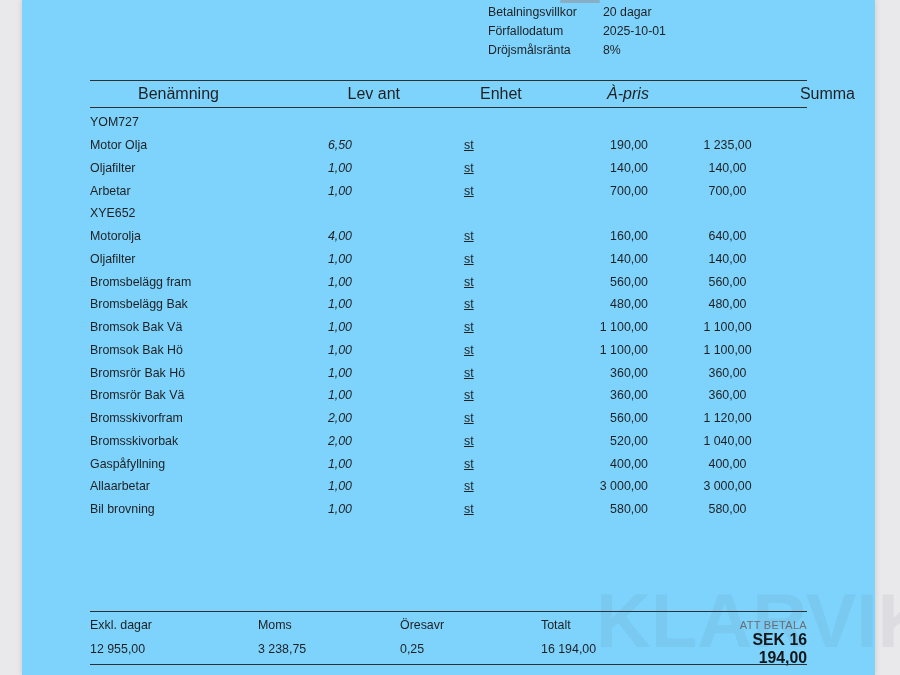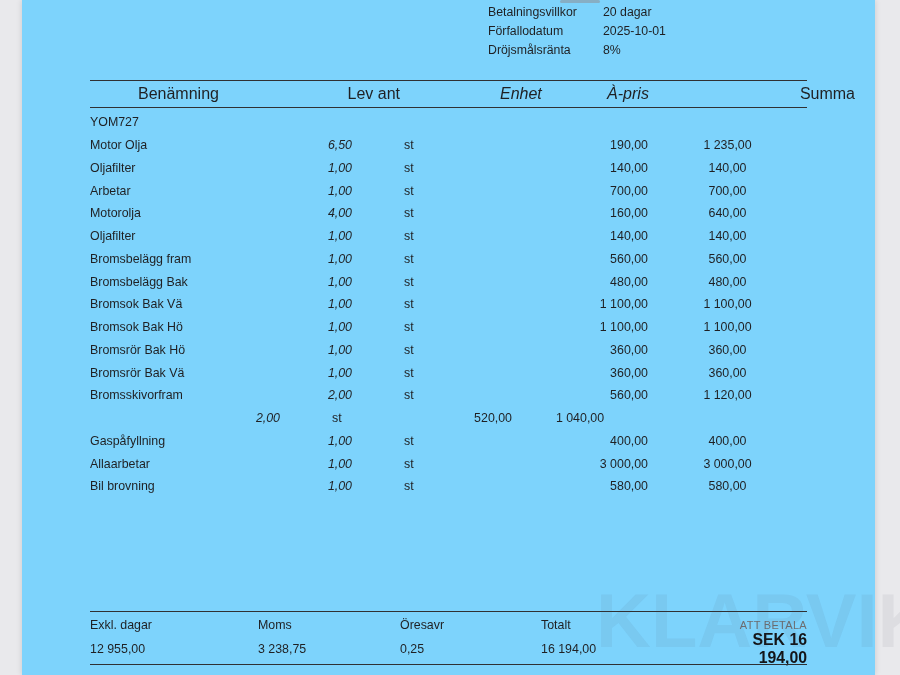--- a/index.html
+++ b/index.html
@@ -26,24 +26,24 @@
     position:absolute;left:68px;top:81px;width:717px;height:26px;
     display:grid;grid-template-columns:190px 72px 160px 136px 1fr;
     align-items:center;font-size:16px;margin-left:48px;
   }
   .tbody{position:absolute;left:68px;top:111px;width:717px;}
   .trow{
     display:grid;grid-template-columns:190px 72px 160px 136px 1fr;
     height:22.76px;align-items:center;font-size:12.4px;
   }
   .c-qty{text-align:right;font-style:italic;}
-  .c-unit{padding-left:52px;}
+  .c-unit{padding-left:112px;text-decoration:underline;}
   .c-price{text-align:right;}
   .c-sum{text-align:center;}
-  .h-unit{padding-left:100px;font-style:italic;}
+  .h-unit{padding-left:80px;}
   .h-qty{text-align:right;}
   .h-price{text-align:center;font-style:italic;}
   .h-sum{text-align:right;}
   
   .totals{
     position:absolute;left:68px;top:612px;width:717px;
     display:grid;grid-template-columns:168px 142px 141px 160px 1fr;
     grid-template-rows:25px 24px;align-items:center;font-size:12.4px;
   }
   .due-label{text-align:right;color:#6d6e71;font-size:11px;letter-spacing:0.3px;}
@@ -117,20 +117,27 @@
   </div>
 
   <div class="trow">
     <span class="c-name">Arbetar</span>
     <span class="c-qty">1,00</span>
     <span class="c-unit">st</span>
     <span class="c-price">700,00</span>
     <span class="c-sum">700,00</span>
   </div>
 
+  <div class="trow">
+    <span class="c-name">XYE652</span>
+    <span class="c-qty"></span>
+    <span class="c-unit"></span>
+    <span class="c-price"></span>
+    <span class="c-sum"></span>
+  </div>
 
   <div class="trow">
     <span class="c-name">Motorolja</span>
     <span class="c-qty">4,00</span>
     <span class="c-unit">st</span>
     <span class="c-price">160,00</span>
     <span class="c-sum">640,00</span>
   </div>
 
   <div class="trow">
@@ -191,20 +198,21 @@
 
   <div class="trow">
     <span class="c-name">Bromsskivorfram</span>
     <span class="c-qty">2,00</span>
     <span class="c-unit">st</span>
     <span class="c-price">560,00</span>
     <span class="c-sum">1 120,00</span>
   </div>
 
   <div class="trow">
+    <span class="c-name">Bromsskivorbak</span>
     <span class="c-qty">2,00</span>
     <span class="c-unit">st</span>
     <span class="c-price">520,00</span>
     <span class="c-sum">1 040,00</span>
   </div>
 
   <div class="trow">
     <span class="c-name">Gaspåfyllning</span>
     <span class="c-qty">1,00</span>
     <span class="c-unit">st</span>

